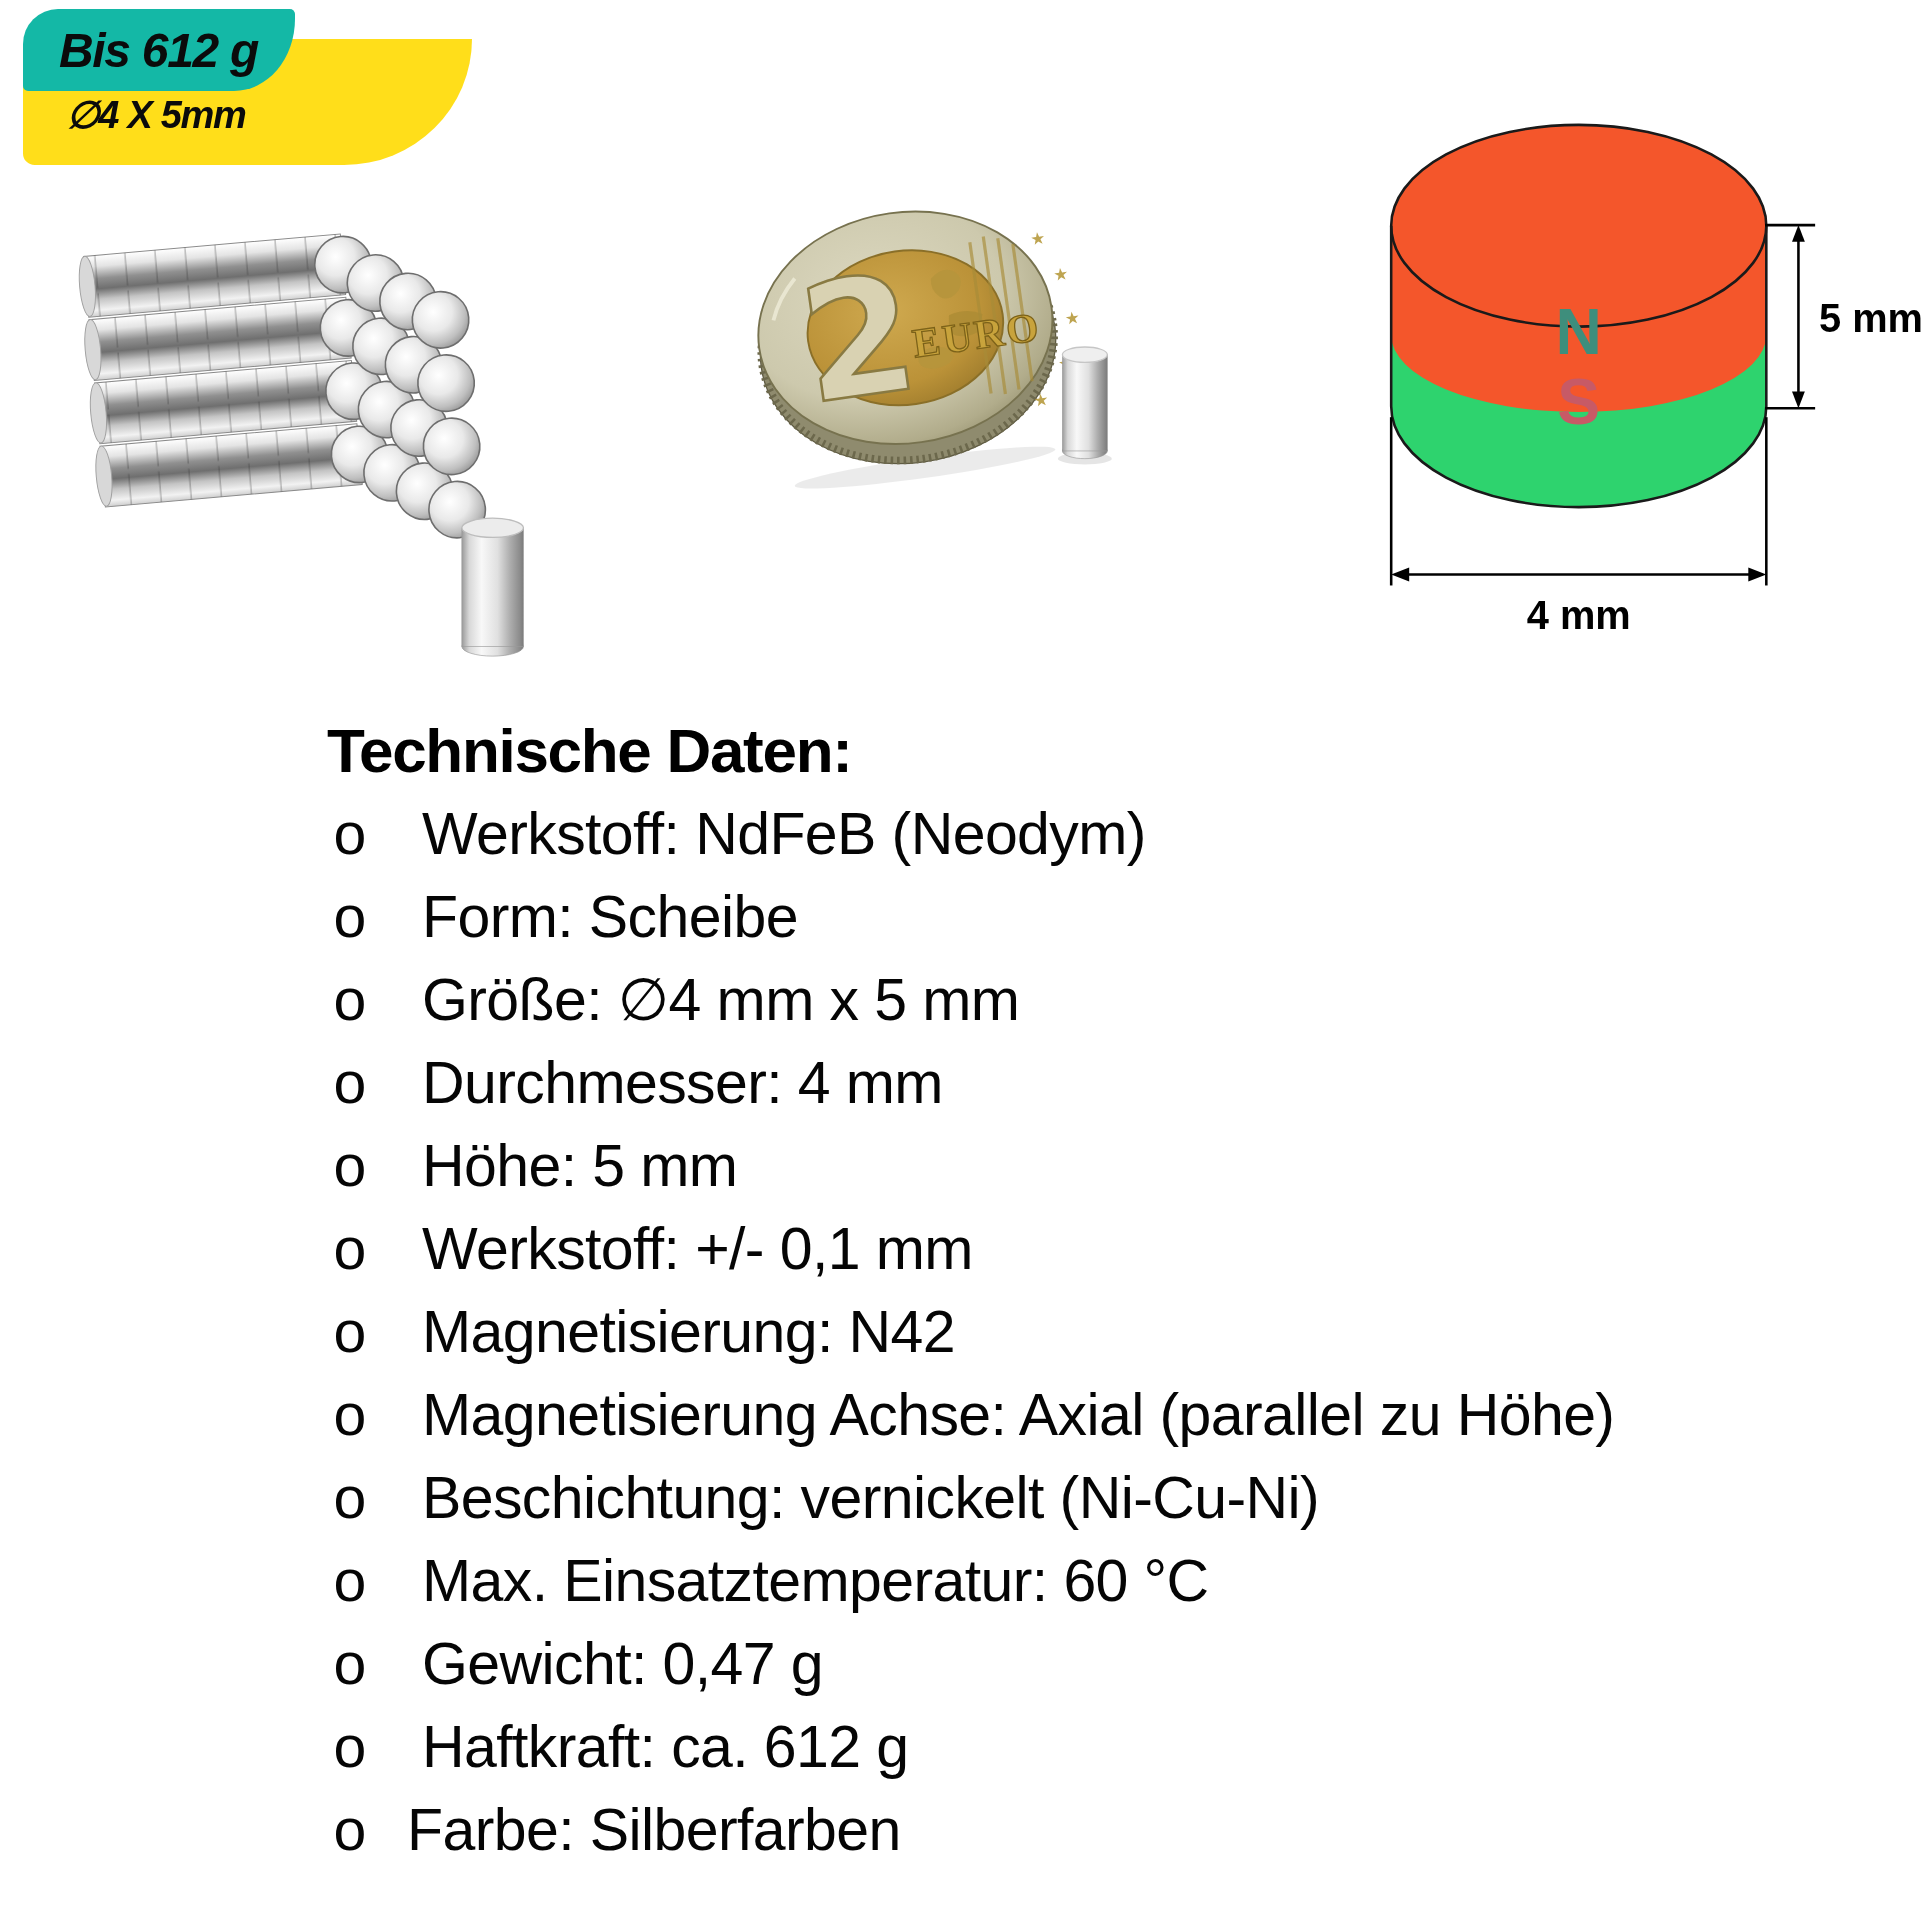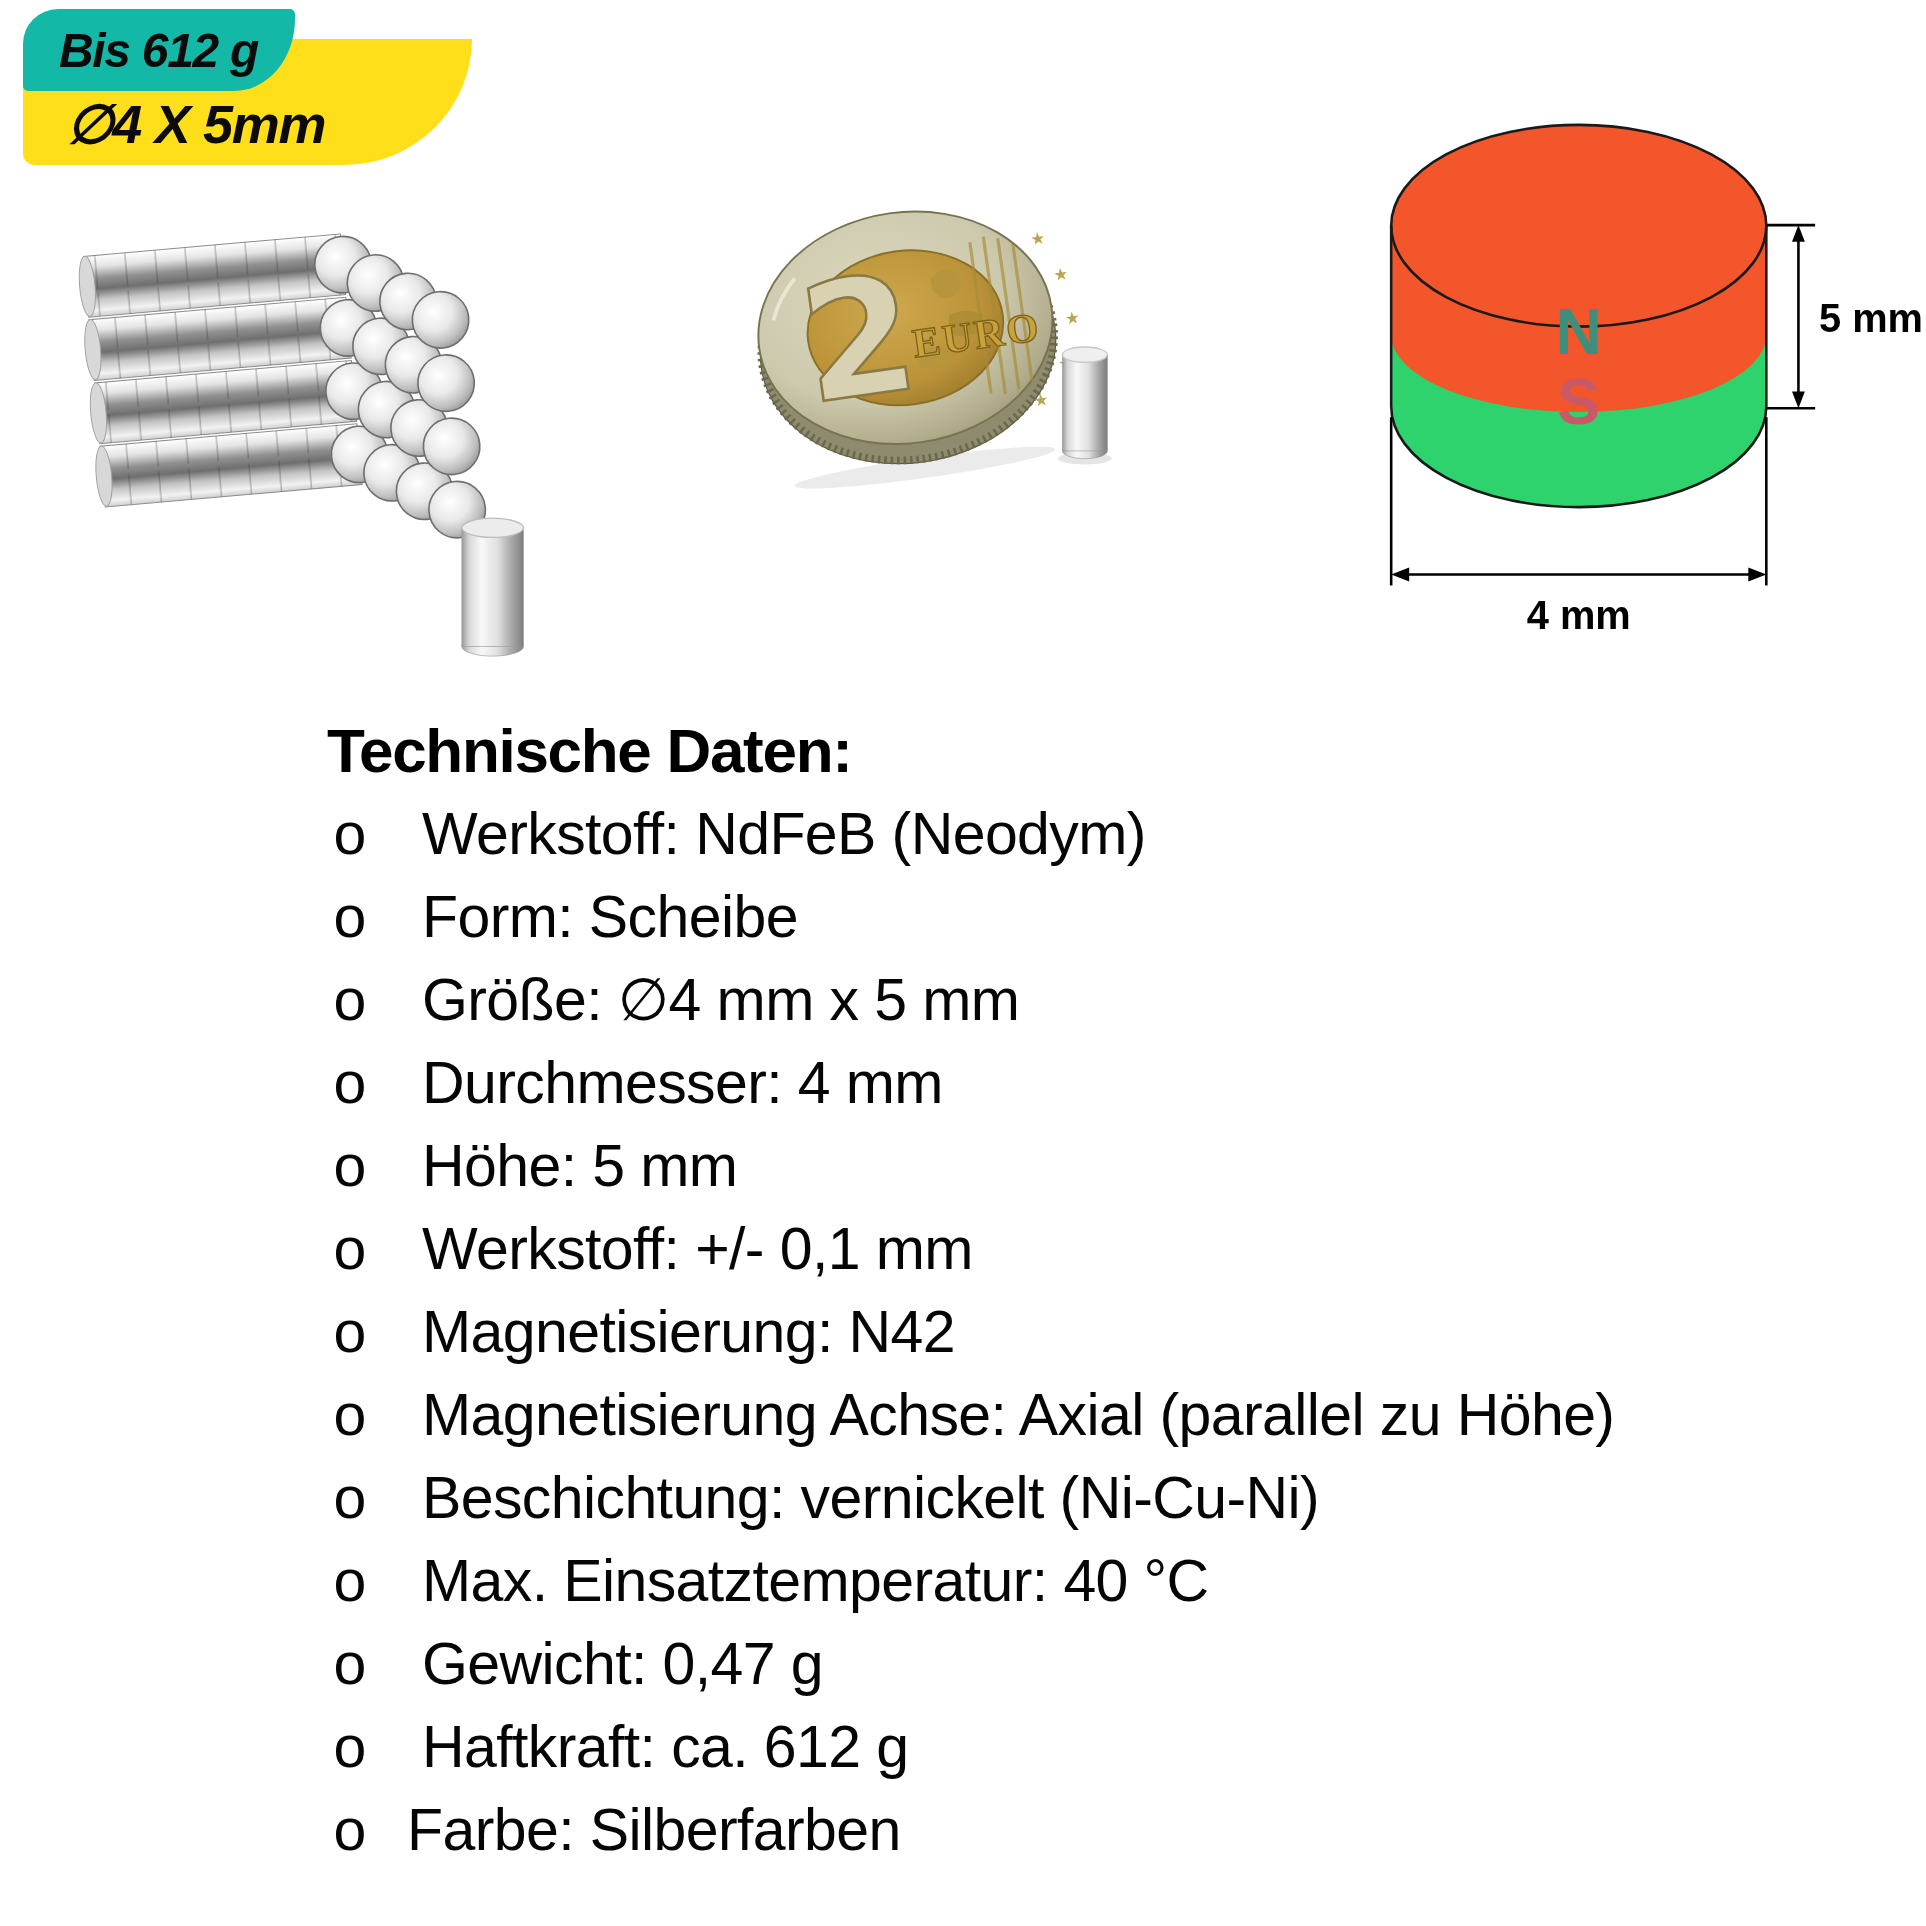--- a/index.html
+++ b/index.html
@@ -2,21 +2,21 @@
 <html style="font-size:10.3px"><head>
 <meta charset="utf-8">
 <style>
   html,body{margin:0;padding:0;background:#ffffff;}
   #canvas{position:relative;width:1926px;height:1926px;background:#ffffff;overflow:hidden;
           font-family:"Liberation Sans",sans-serif;color:#000;}
 
   
   .badge-yellow{position:absolute;left:22.5px;top:39px;width:449px;height:126px;
     background:#FFDE1A;border-radius:35px 0 128px 11.6px / 35px 0 126px 11.6px;}
-  .badge-yellow .t{position:absolute;left:44px;top:54px;font-size:54px;font-weight:bold;
+  .badge-yellow .t{position:absolute;left:44px;top:54px;font-size:38px;font-weight:bold;
     font-style:italic;letter-spacing:-1.3px;color:#0b0b0b;white-space:nowrap;}
   .badge-orange{position:absolute;left:22.5px;top:9px;width:272px;height:82px;
     background:#14b8a6;border-radius:35px 5.1px 61px 5.1px / 35px 5.1px 72px 5.1px;
     display:flex;align-items:center;justify-content:center;}
   .badge-orange .t{font-size:48px;font-weight:bold;font-style:italic;letter-spacing:-1.3px;
     color:#0b0b0b;white-space:nowrap;}
 
   
   .ph-stack{position:absolute;left:77px;top:212px;width:449px;height:488px;}
   .ph-coin{position:absolute;left:726px;top:193px;width:411px;height:308px;}
@@ -249,21 +249,21 @@
       <div class="spec-row">
         <span class="bullet">o</span>
         <span>Magnetisierung Achse: Axial (parallel zu Höhe)</span>
         </div>
       <div class="spec-row">
         <span class="bullet">o</span>
         <span>Beschichtung: vernickelt (Ni-Cu-Ni)</span>
         </div>
       <div class="spec-row">
         <span class="bullet">o</span>
-        <span>Max. Einsatztemperatur: 40 °C</span>
+        <span>Max. Einsatztemperatur: 60 °C</span>
         </div>
       <div class="spec-row">
         <span class="bullet">o</span>
         <span>Gewicht: 0,47 g</span>
         </div>
       <div class="spec-row">
         <span class="bullet">o</span>
         <span>Haftkraft: ca. 612 g</span>
         </div>
       <div class="spec-row tight">

